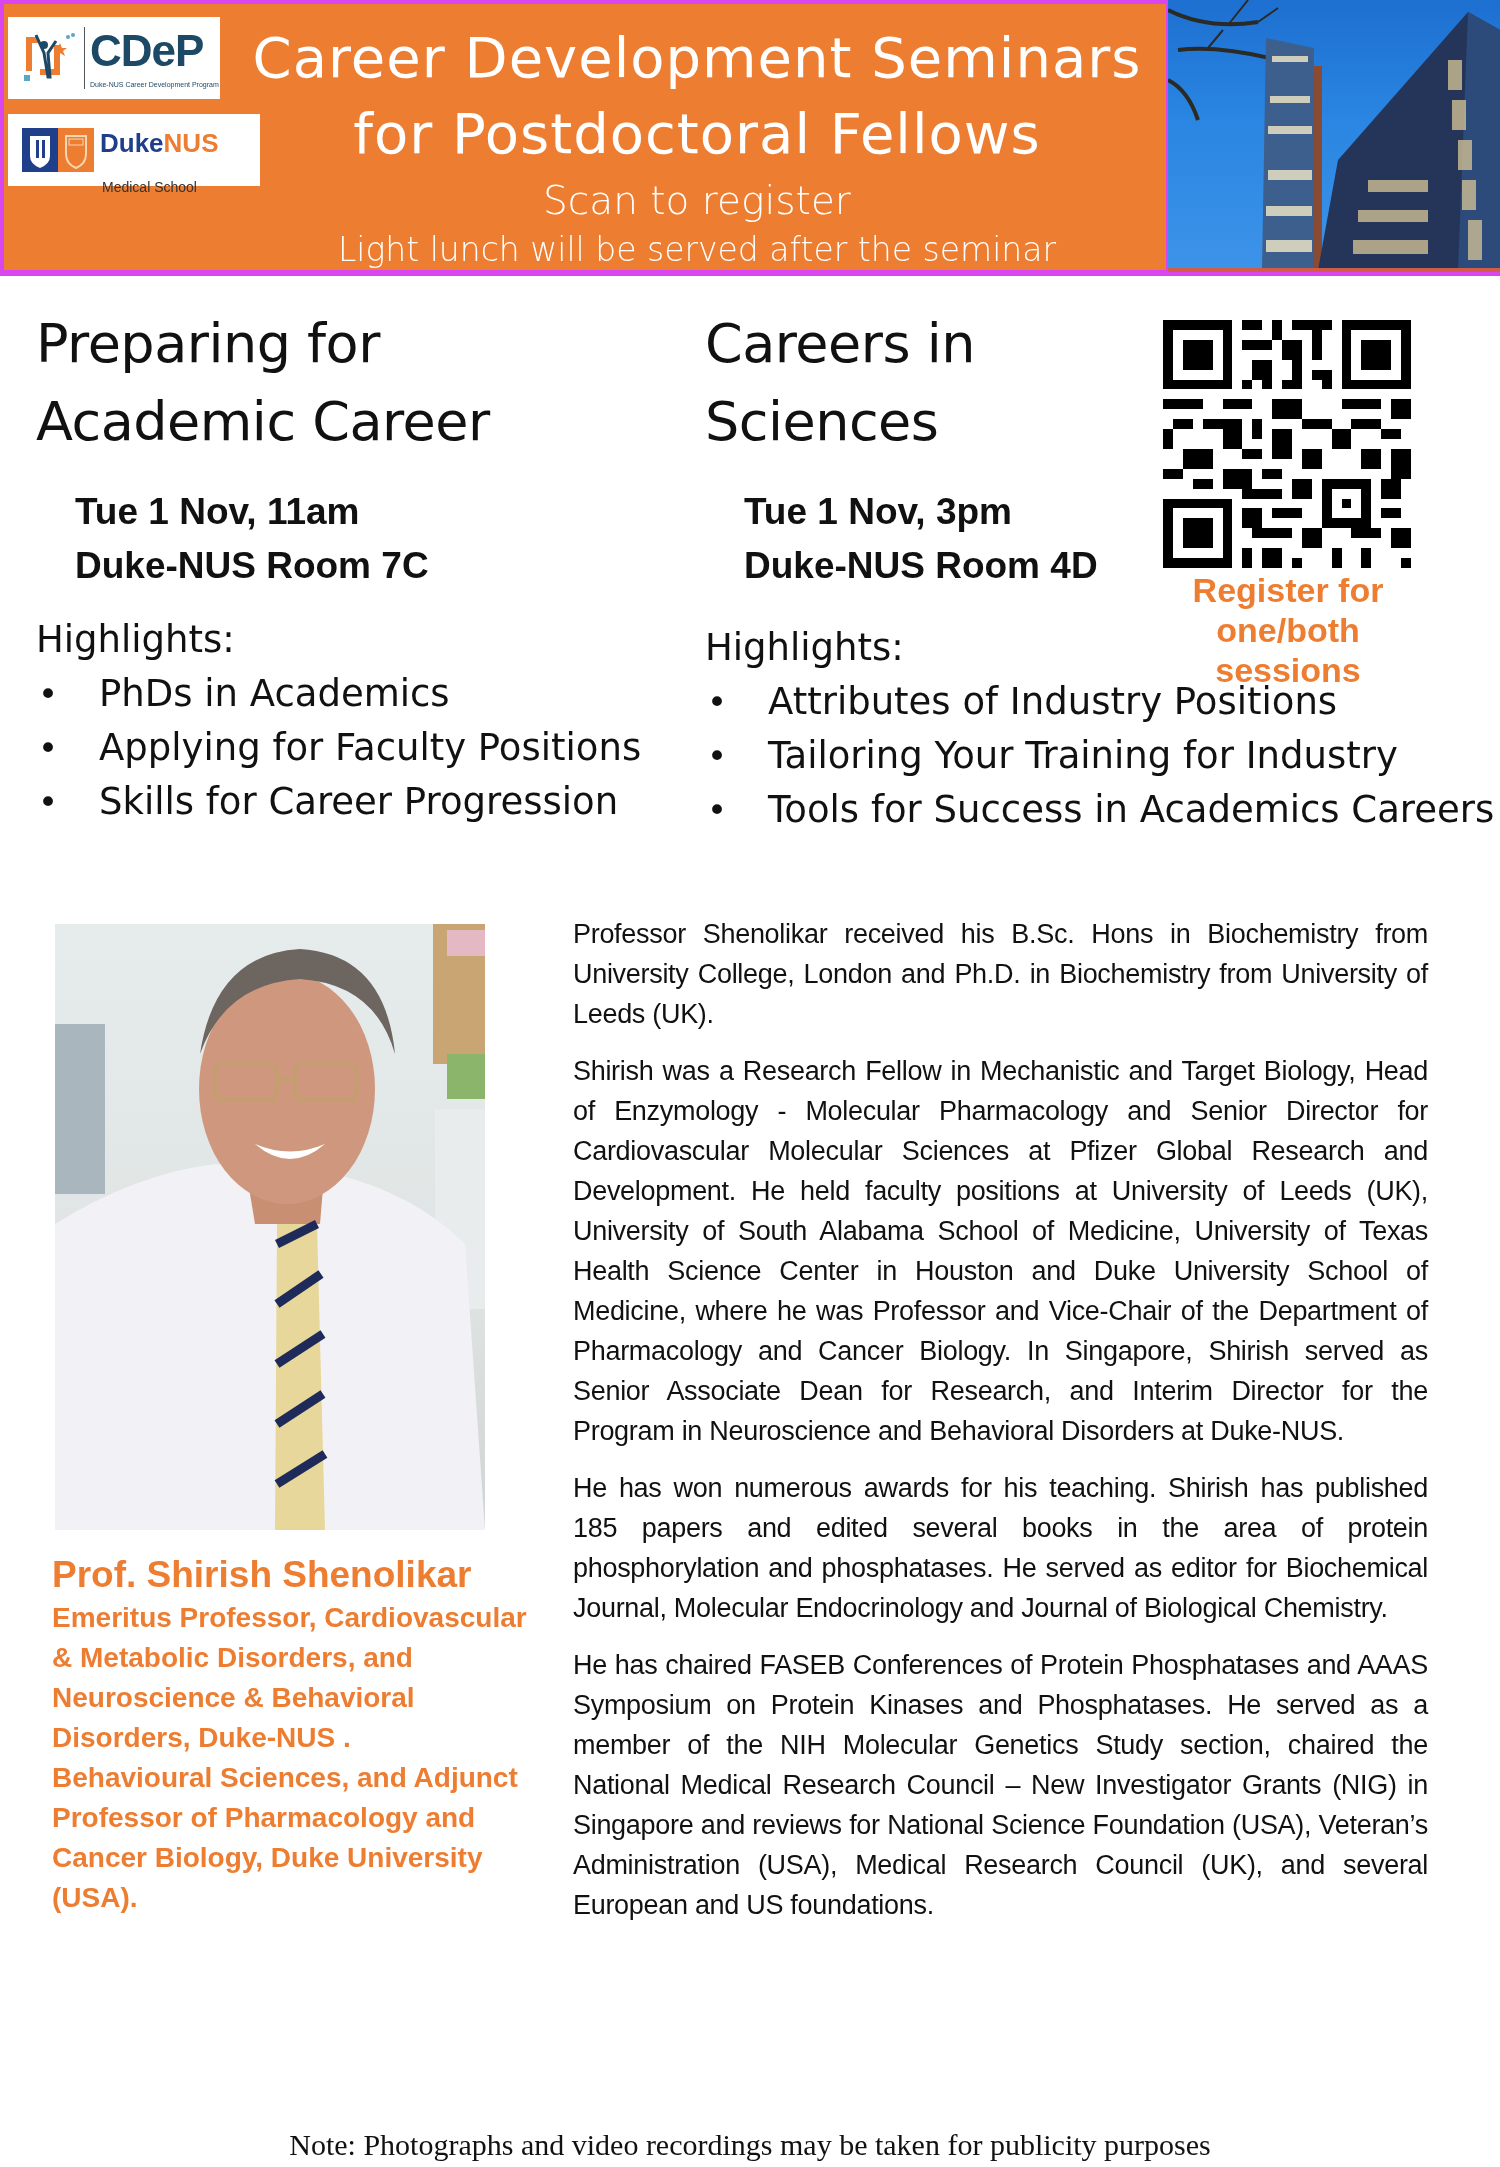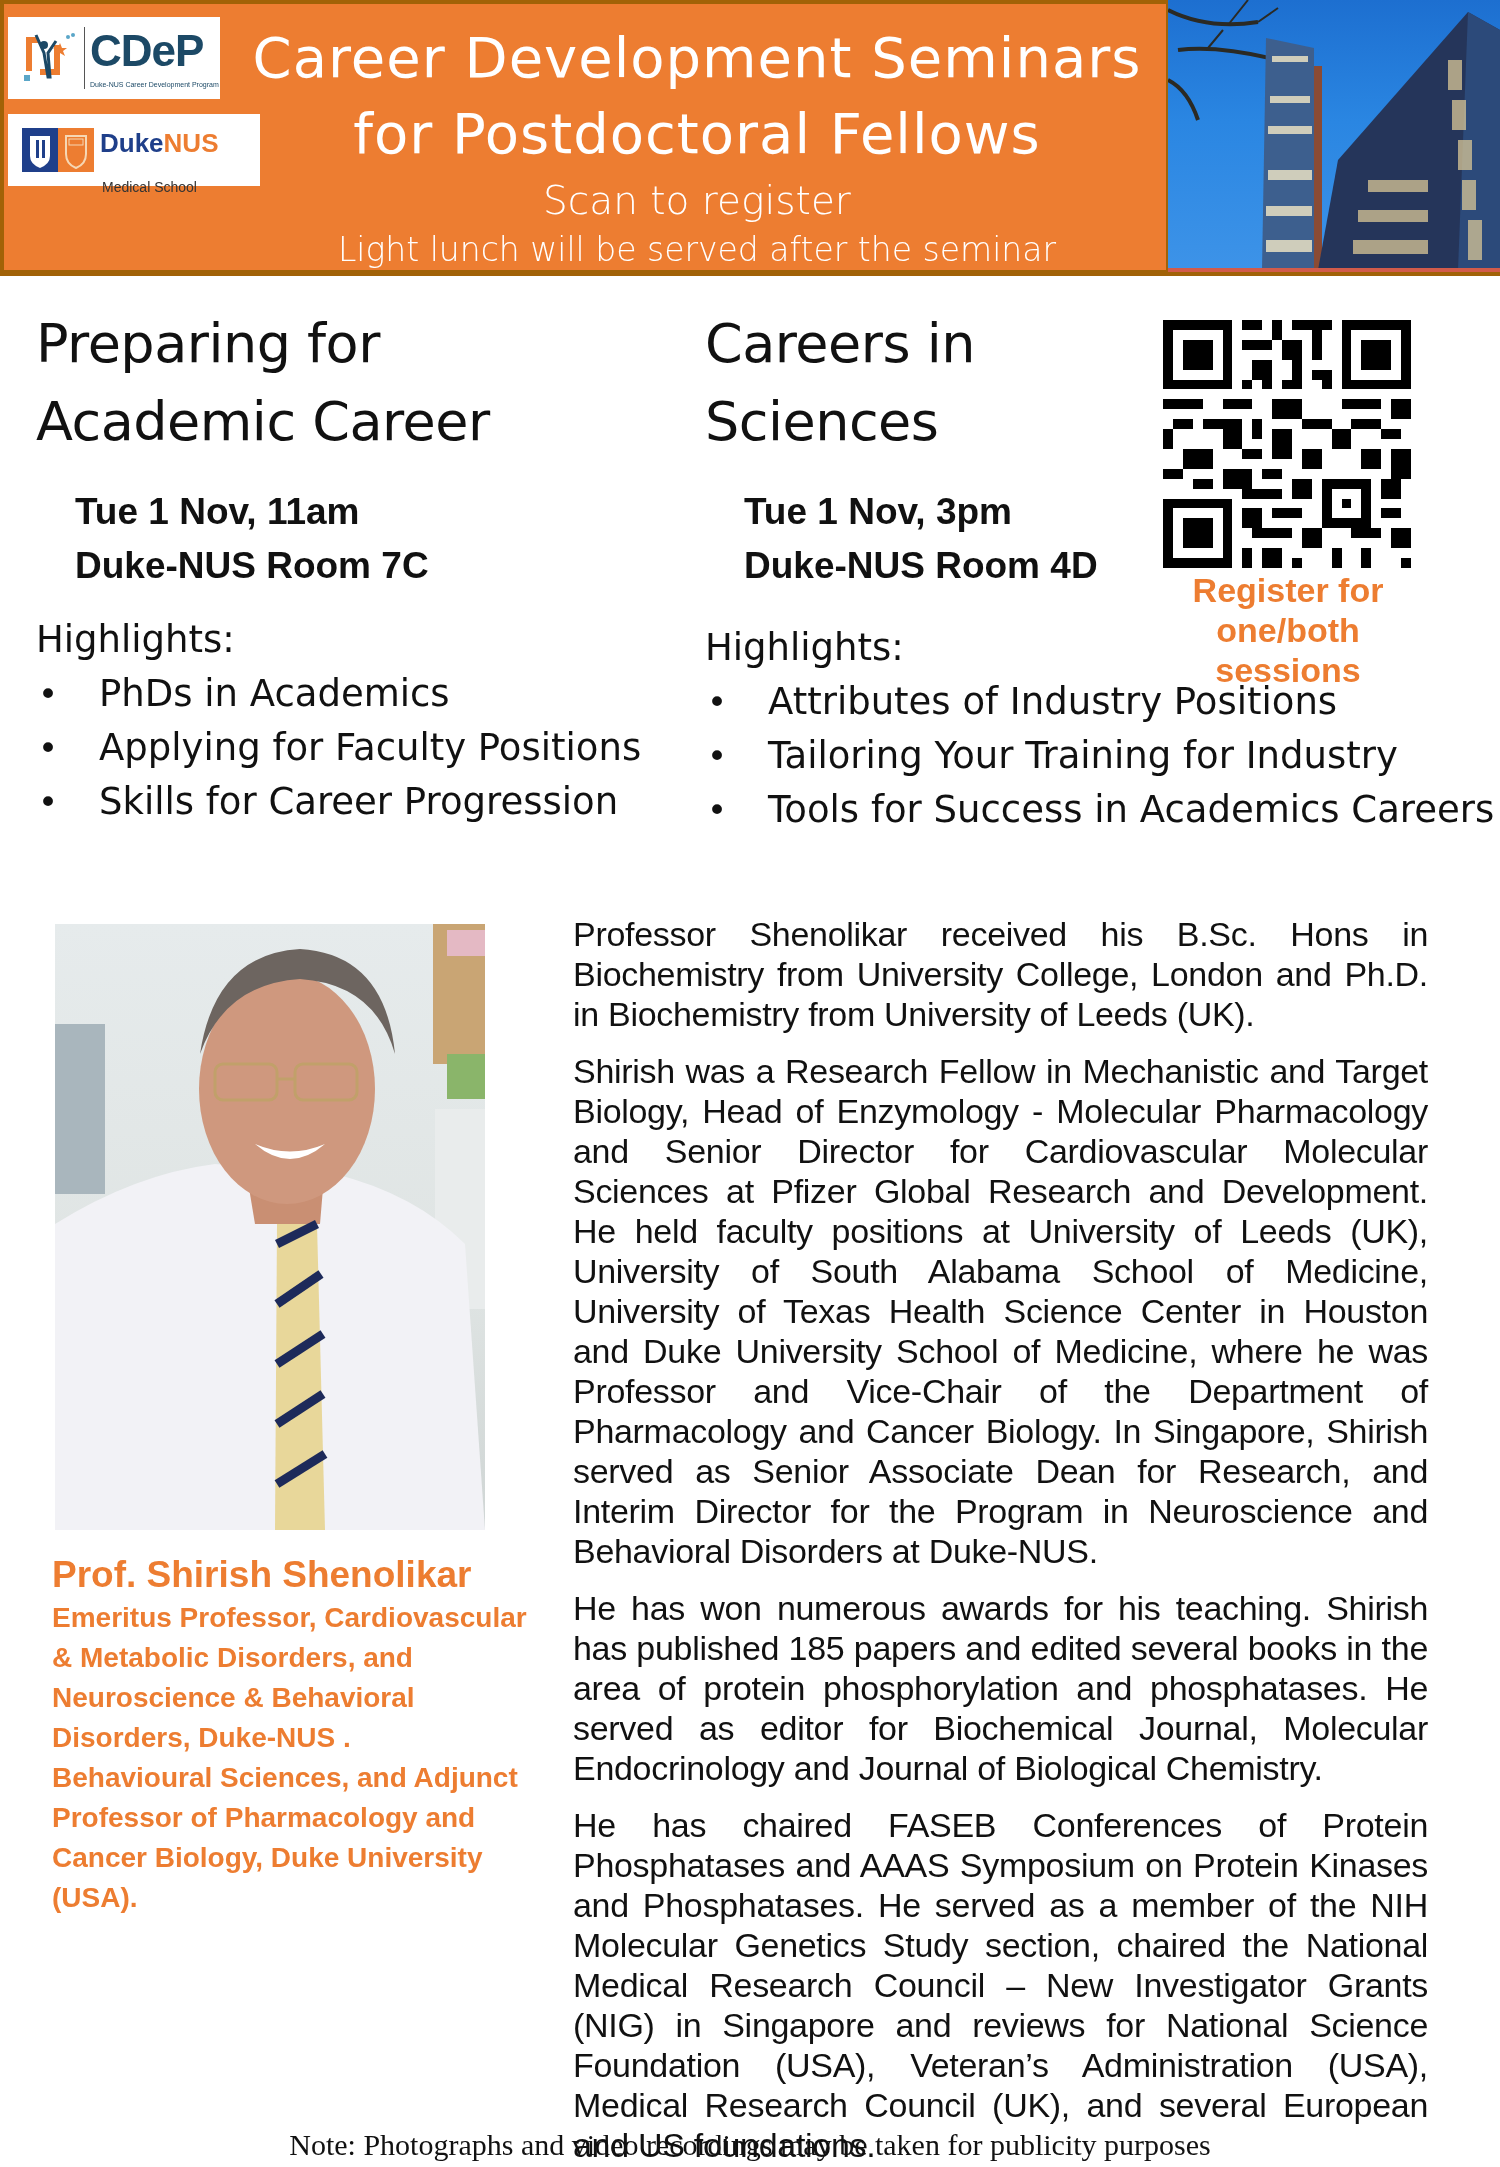--- a/index.html
+++ b/index.html
@@ -1,20 +1,20 @@
 <!DOCTYPE html>
 <html><head>
 <meta charset="utf-8">
 <style>
   * { box-sizing: border-box; margin: 0; padding: 0; }
   html, body { width: 1500px; height: 2167px; background: #ffffff; overflow: hidden; }
   body { position: relative; font-family: "Liberation Sans", "DejaVu Sans", sans-serif; color: #000; }
 
   
-  .header { position: absolute; left: 0; top: 0; width: 1500px; height: 276px; background: #a16207; }
+  .header { position: absolute; left: 0; top: 0; width: 1500px; height: 276px; background: #d946ef; }
   .header-orange { position: absolute; left: 4px; top: 4px; width: 1162px; height: 266px; background: #ED7D31; }
   .header-photo { position: absolute; left: 1168px; top: 0; width: 332px; height: 270px; overflow: hidden;
     background: linear-gradient(180deg, #1d6fd0 0%, #2a86e2 45%, #3d93e8 100%); }
   .header-photo-underline { position: absolute; left: 1168px; top: 268px; width: 332px; height: 4px; background: #d25b4a; }
 
   .logo-box { position: absolute; left: 8px; background: #fff; }
   .logo-cdep { top: 17px; width: 212px; height: 82px; }
   .logo-duke { top: 114px; width: 252px; height: 72px; }
 
   .cdep-mark { position: absolute; left: 14px; top: 14px; width: 54px; height: 54px; }
@@ -52,21 +52,21 @@
     font-weight: bold; font-size: 34px; line-height: 40px; }
 
   
   .photo { position: absolute; left: 55px; top: 924px; width: 430px; height: 606px; overflow: hidden;
     background: linear-gradient(180deg, #e6ebec 0%, #dfe4e3 60%, #cfd5d4 100%); }
   .speaker-block { position: absolute; left: 52px; top: 1552px; width: 500px; color: #ED7D31; }
   .speaker-name { font-size: 37px; font-weight: bold; line-height: 46px; }
   .speaker-title { font-size: 28px; font-weight: bold; line-height: 40px; }
 
   .bio { position: absolute; left: 573px; top: 914px; width: 855px; }
-  .bio-para { font-family: "Liberation Sans", sans-serif; font-size: 34px; line-height: 40px; text-align: justify;
+  .bio-para { font-family: "Liberation Sans", sans-serif; font-size: 27px; line-height: 40px; text-align: justify;
     color: #111; margin-bottom: 17px; letter-spacing: -0.3px; }
 
   .footer-note { position: absolute; left: 0; top: 2128px; width: 1500px; text-align: center;
     font-family: "Liberation Serif", "DejaVu Serif", serif; font-size: 30px; color: #111; }
 </style>
 </head>
 <body>
 
 <div class="header">
   <div class="header-orange"></div>

